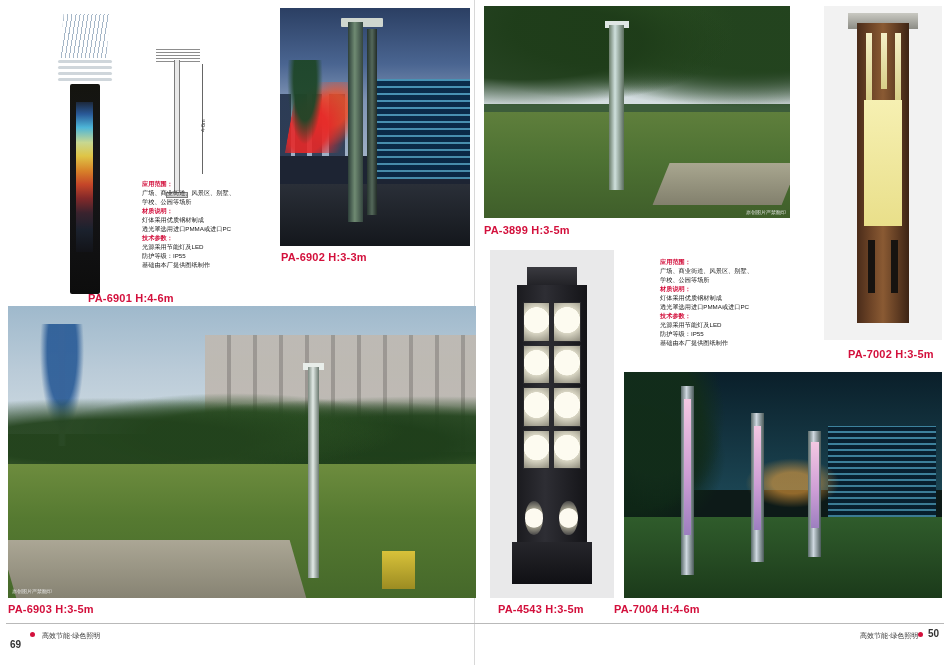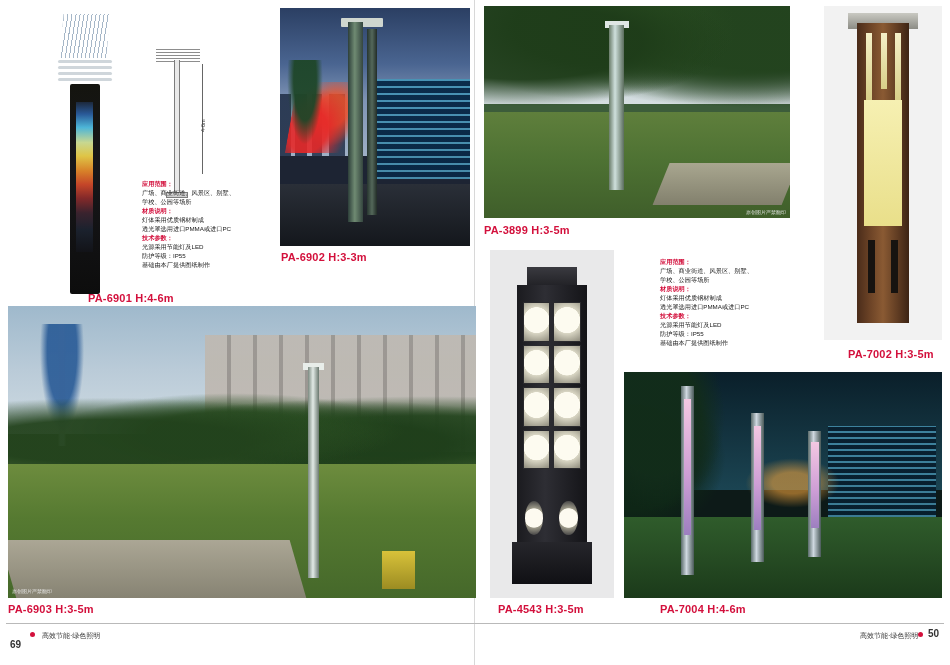--- a/index.html
+++ b/index.html
@@ -592,21 +592,21 @@
 
     <div class="pole" style="left:18%; top:6%; height:84%;"></div>
     <div class="poleglow" style="left:18.8%; top:12%; height:60%;"></div>
 
     <div class="pole" style="left:40%; top:18%; height:66%;"></div>
     <div class="poleglow" style="left:40.8%; top:24%; height:46%;"></div>
 
     <div class="pole" style="left:58%; top:26%; height:56%;"></div>
     <div class="poleglow" style="left:58.8%; top:31%; height:38%;"></div>
   </div>
-  <div class="caption" style="left:660px; top:603px;">PA-7004 H:4-6m</div>
+  <div class="caption" style="left:614px; top:603px;">PA-7004 H:4-6m</div>
 
   <div class="footer-rule" style="top:623px;"></div>
 
   <div class="page-num" style="left:10px; top:639px;">69</div>
   <div class="footer-dot" style="left:30px; top:632px;"></div>
   <div class="footer-text" style="left:42px; top:631px;">高效节能·绿色照明</div>
 
   <div class="footer-text" style="left:860px; top:631px;">高效节能·绿色照明</div>
   <div class="footer-dot" style="left:918px; top:632px;"></div>
   <div class="page-num" style="left:928px; top:628px;">50</div>

